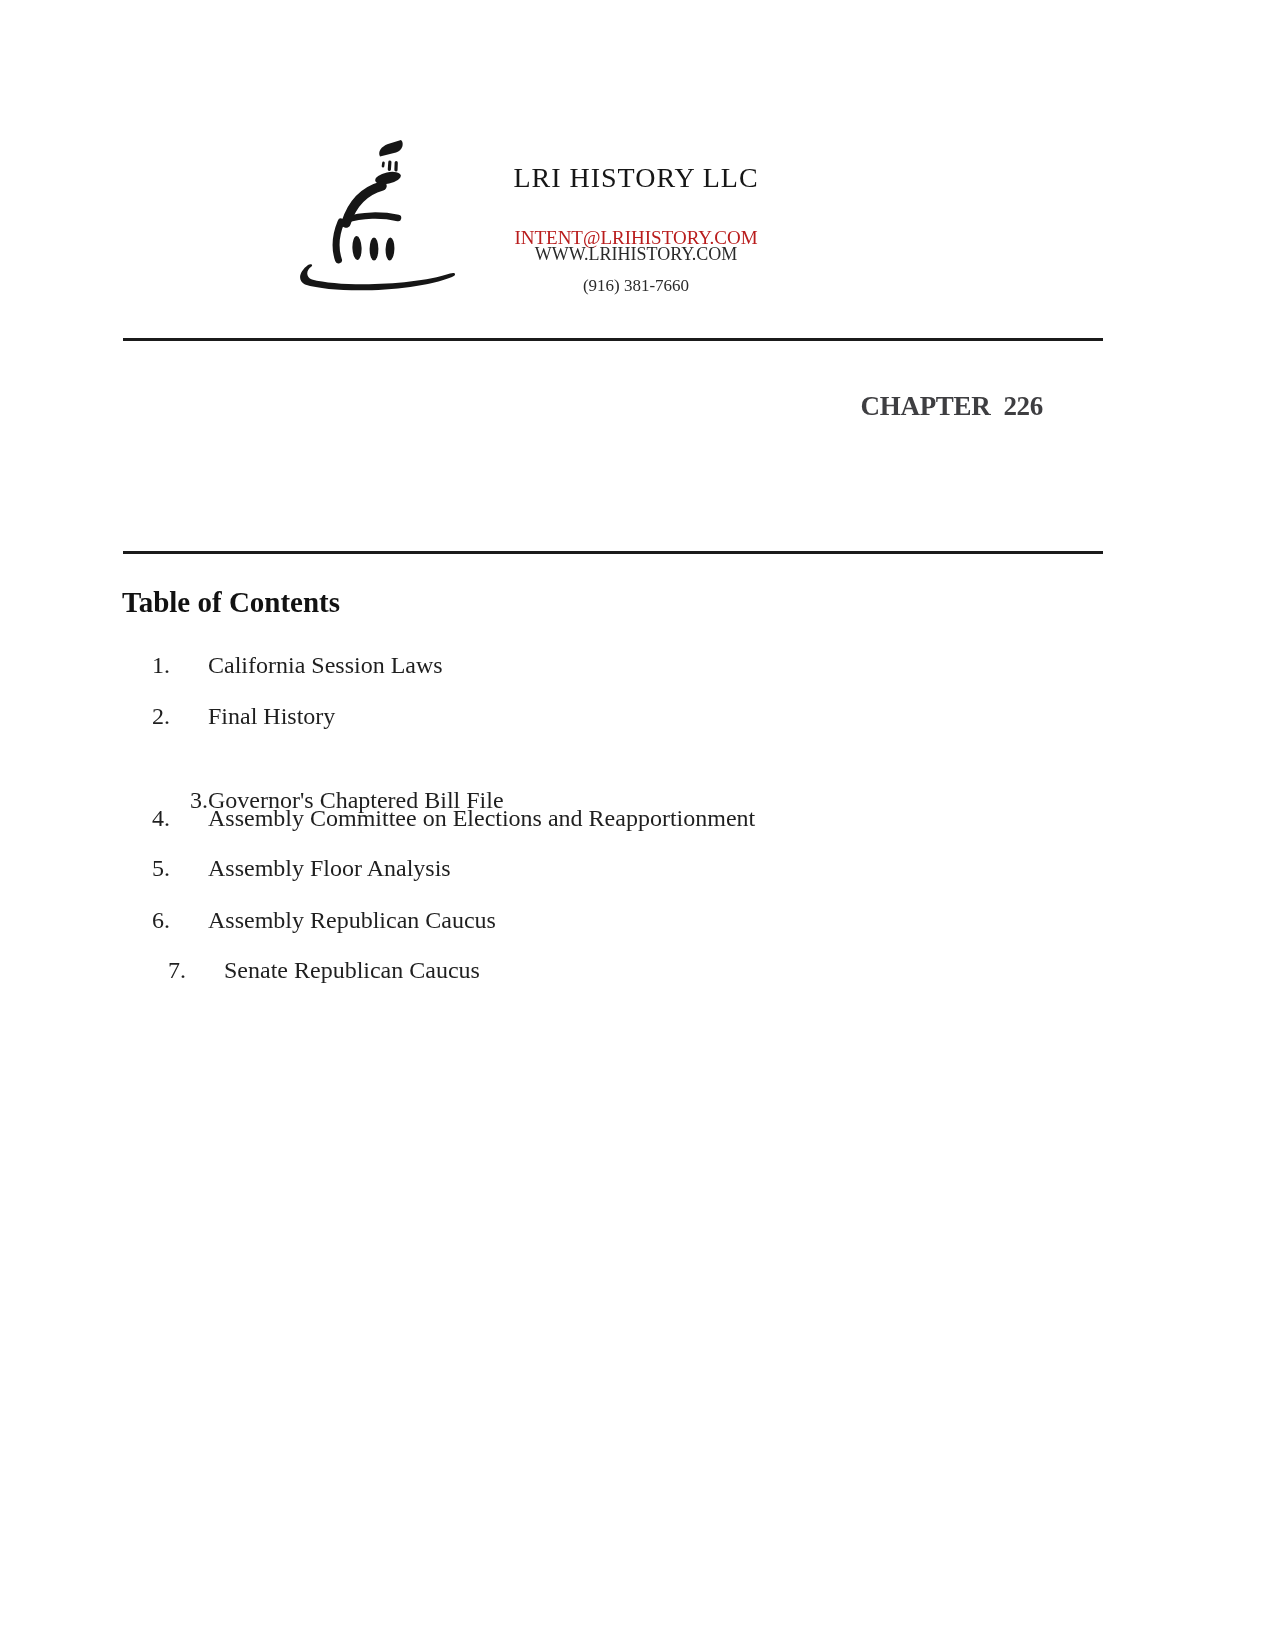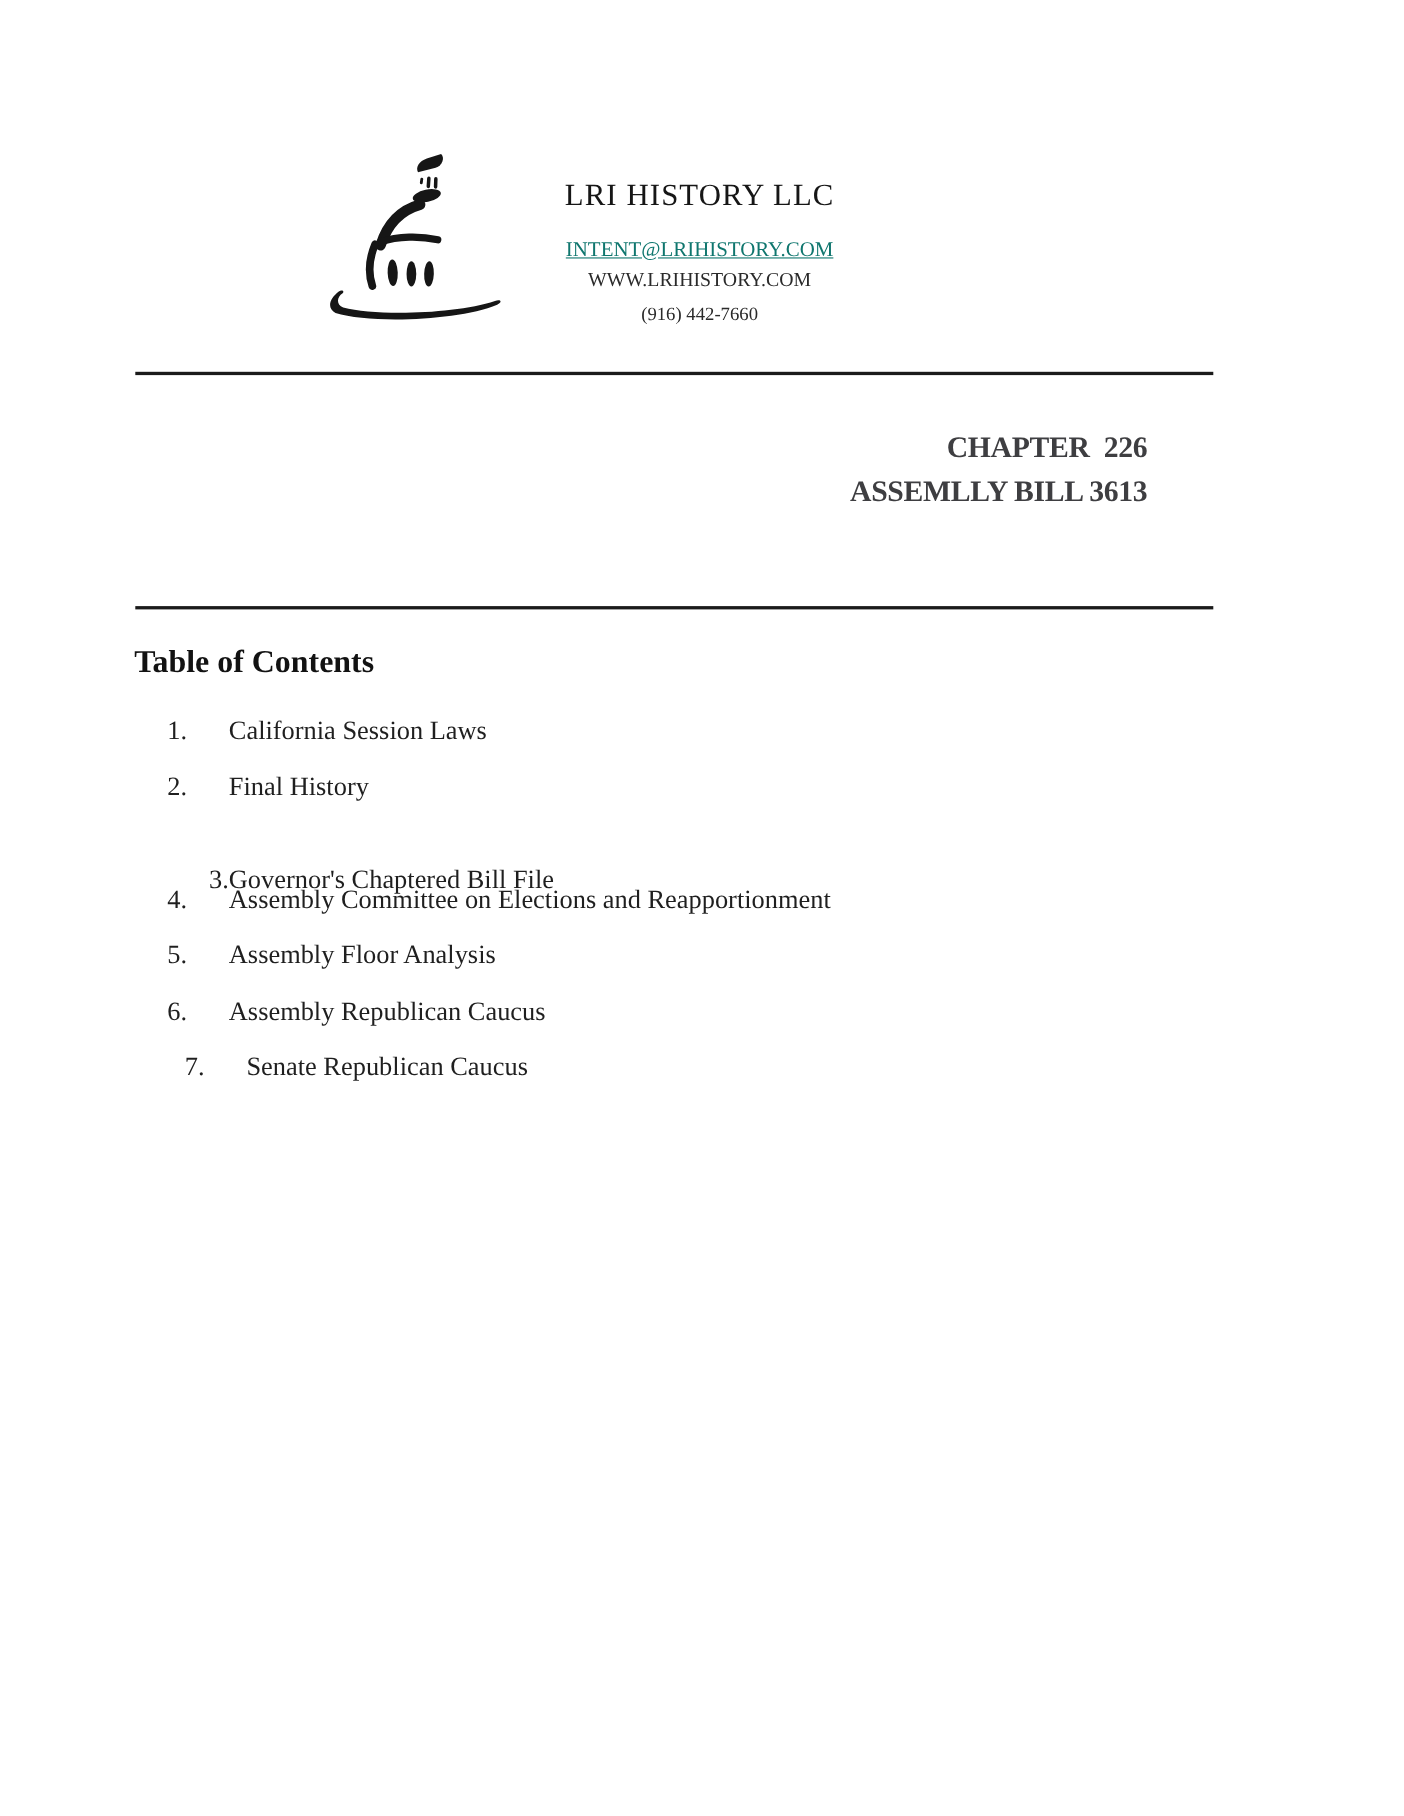--- a/index.html
+++ b/index.html
@@ -33,25 +33,24 @@
     left: 0; width: 100%;
     top: 162px;
     font-size: 28px;
     letter-spacing: 1px;
     color: #161616;
     white-space: nowrap;
   }
   .company-email {
     position: absolute;
     left: 0; width: 100%;
-    top: 217px;
+    top: 227px;
     font-size: 19px;
-    color: #0f766e;
+    color: #b91c1c;
     white-space: nowrap;
-    text-decoration: underline;
   }
   .company-website {
     position: absolute;
     left: 0; width: 100%;
     top: 244px;
     font-size: 18px;
     color: #2a2a2a;
     white-space: nowrap;
   }
   .company-phone {
@@ -150,29 +149,28 @@
       <path d="M54,92 C70,86.5 90,86.5 106,90" stroke-width="6.5"></path>
 
       <path d="M49,94 C44,106 42.5,120 46.5,132" stroke-width="7"></path>
     </g>
   </svg>
 
   <div class="letterhead">
     <div class="company-name">LRI HISTORY LLC</div>
     <div class="company-email">INTENT@LRIHISTORY.COM</div>
     <div class="company-website">WWW.LRIHISTORY.COM</div>
-    <div class="company-phone">(916) 442-7660</div>
+    <div class="company-phone">(916) 381-7660</div>
   </div>
 
   <div class="rule rule-top"></div>
   <div class="rule rule-bottom"></div>
 
   <div class="reference-block">
     <div>CHAPTER  226</div>
-    <div>ASSEMLLY BILL 3613</div>
   </div>
 
   <div class="toc-heading">Table of Contents</div>
 
   <div>
     <div class="toc-item">
       <span class="toc-num">1.</span><span class="toc-text">California Session Laws</span>
     </div>
     <div class="toc-item">
       <span class="toc-num">2.</span><span class="toc-text">Final History</span>

